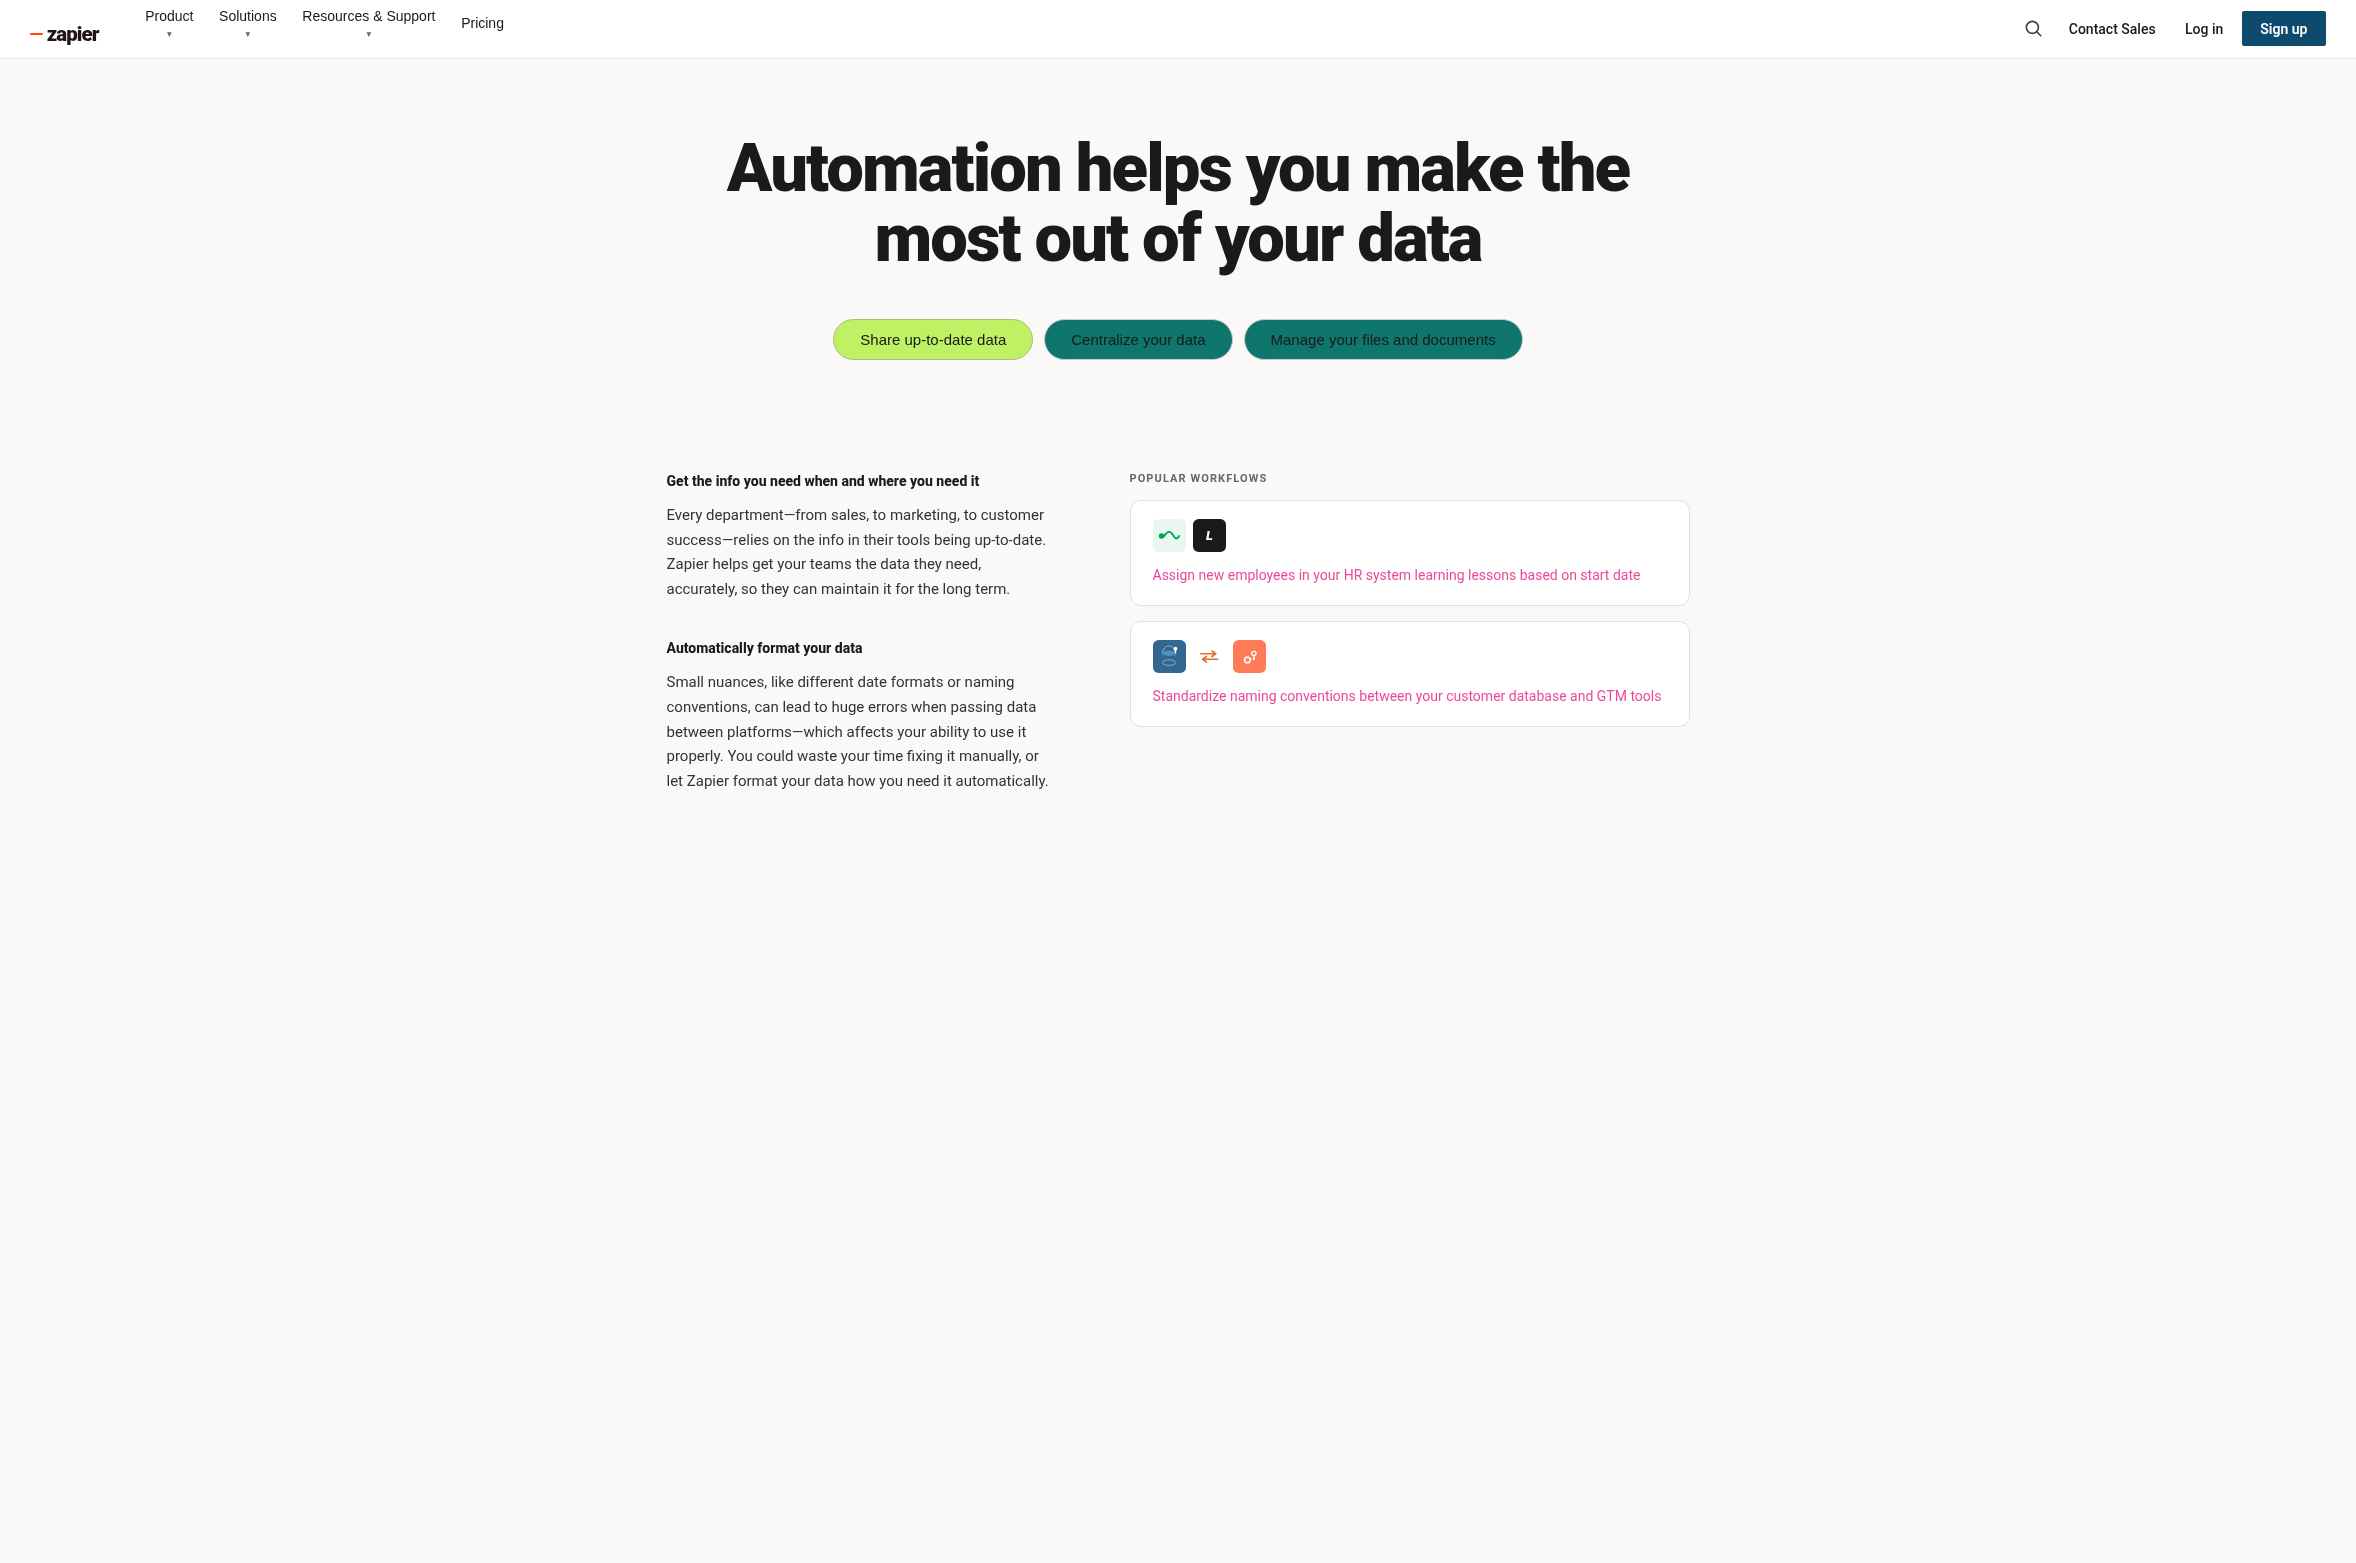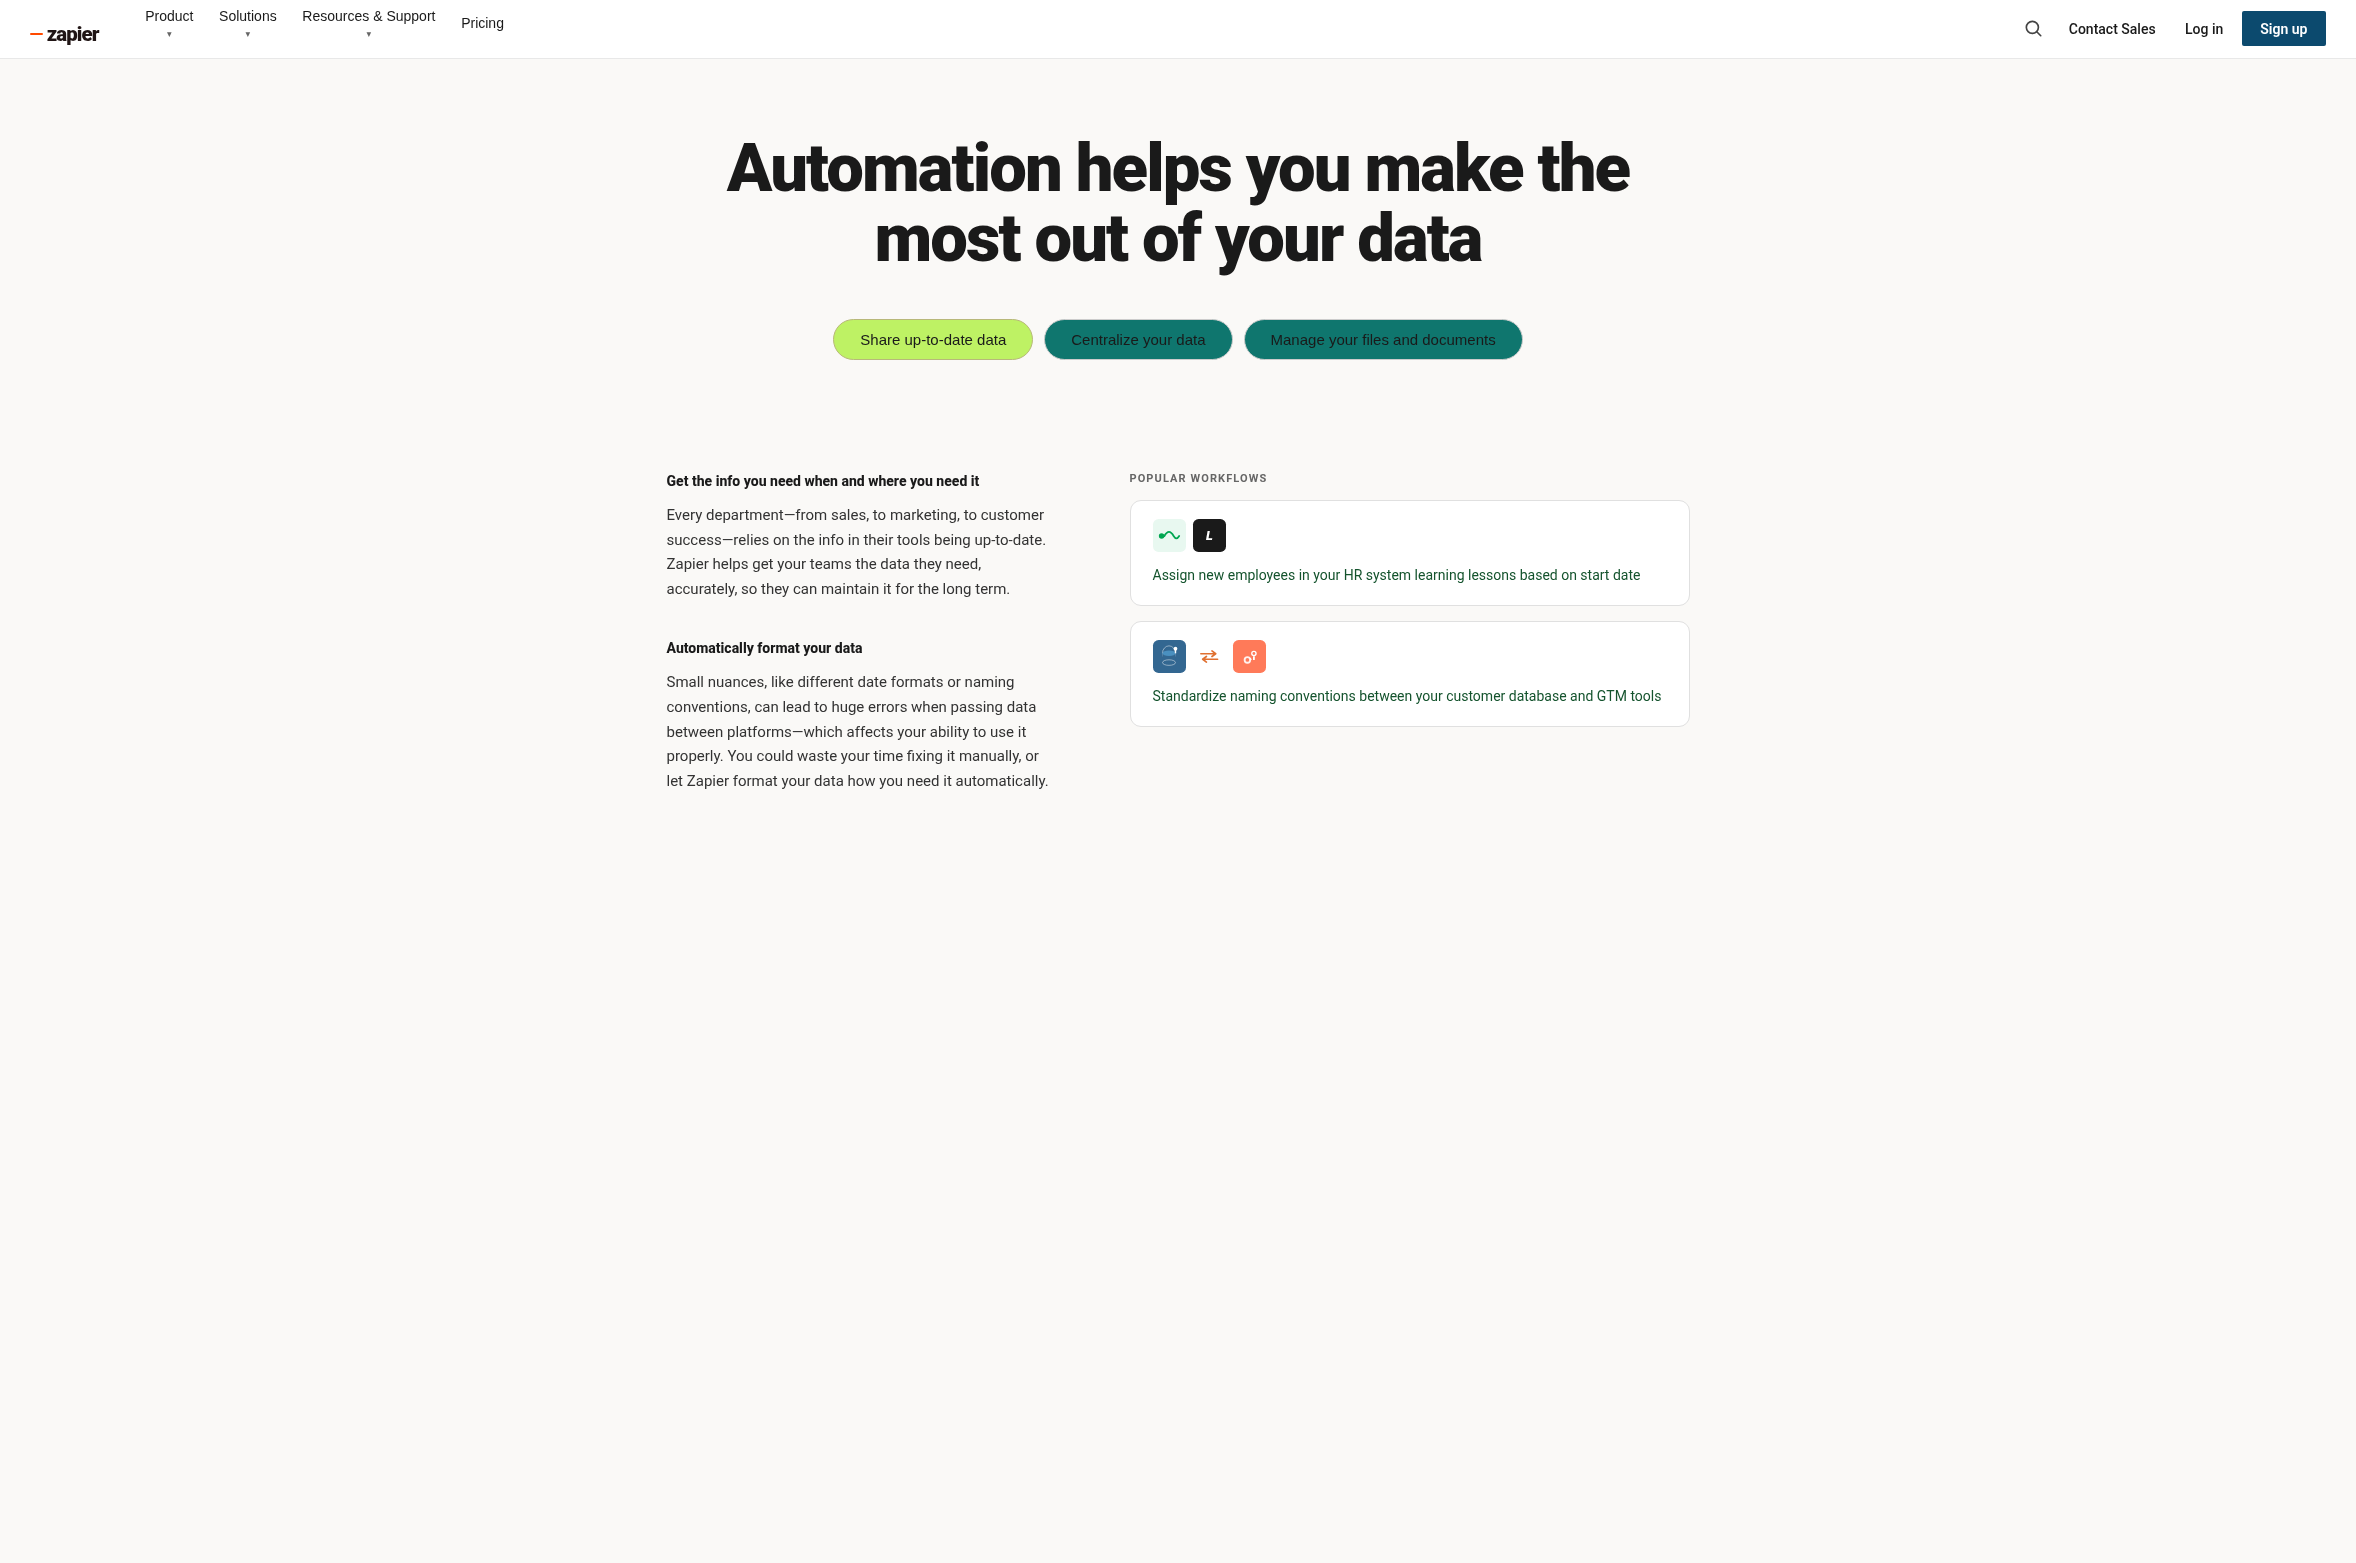--- a/index.html
+++ b/index.html
@@ -224,21 +224,21 @@
       font-size: 16.7px;
     }
     .wf-icon-bounce { background: #e8f8f0; color: #00a651; }
     .wf-icon-litmos { background: #1a1a1a; color: #fff; font-size: 13px; font-weight: 900; font-style: italic; }
     .wf-icon-pg { background: #336791; color: #fff; font-size: 13px; font-weight: 800; }
     .wf-icon-arrow { color: #e07030; font-size: 16.7px; background: none; }
     .wf-icon-hubspot { background: #ff7a59; color: #fff; font-size: 16.7px; }
     .workflow-desc {
       font-size: 14px;
       line-height: 1.5;
-      color: #14532d;
+      color: #ec4899;
     }
   </style>
 </head>
 <body>
 
 <nav>
   <a class="nav-logo" href="#">
     <div class="logo-icon">
       <div class="logo-dash"></div>
       <span class="logo-z">zapier</span>

